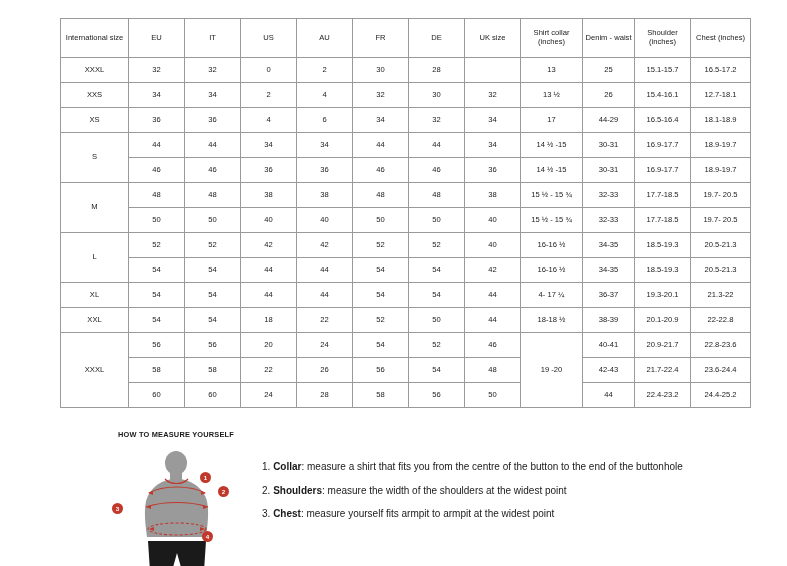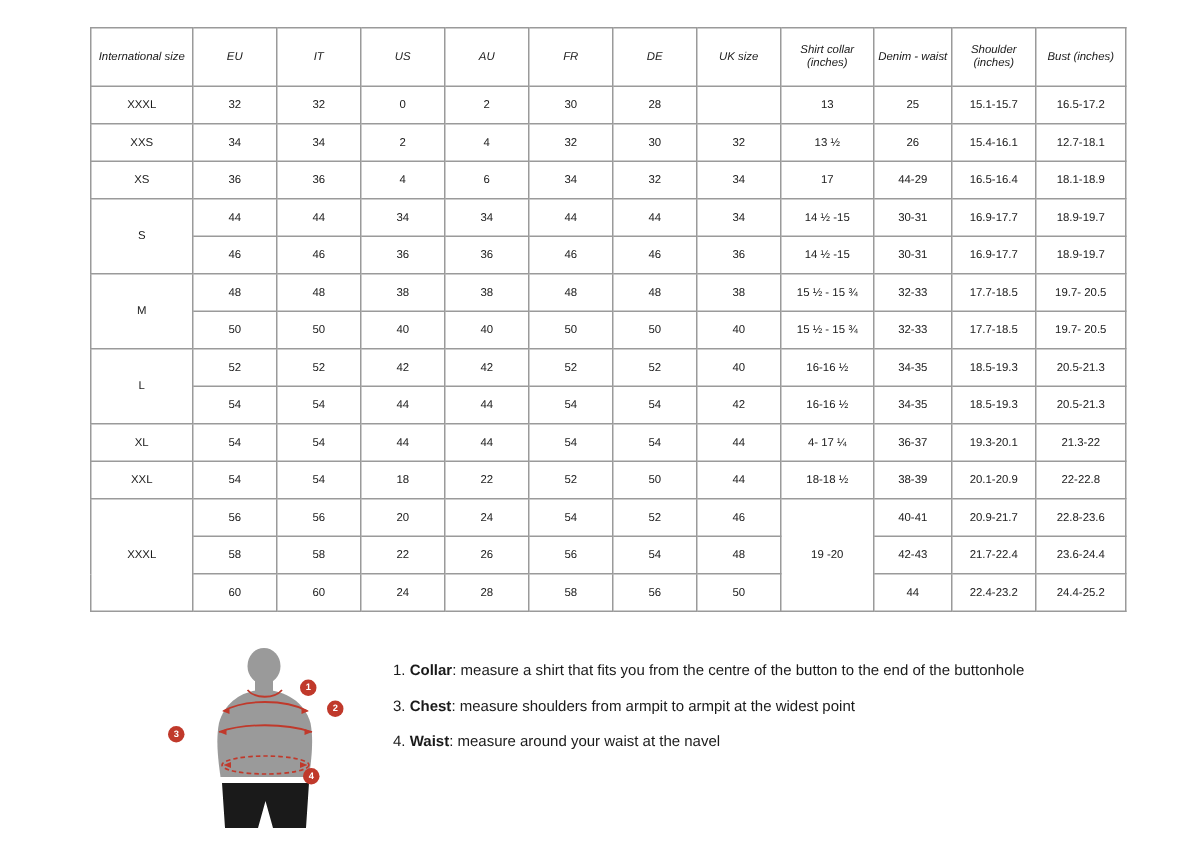--- a/index.html
+++ b/index.html
@@ -36,21 +36,20 @@
     text-align: center;
     vertical-align: middle;
     padding: 0;
     height: 24px;
     color: #1a1a1a;
     line-height: 1.15;
   }
   table.size-table thead th {
     height: 38px;
     font-size: 7.6px;
-    font-style: italic;
   }
   .col-intl { width: 68px; }
   .col-std  { width: 56px; }
   .col-uk   { width: 56px; }
   .col-collar { width: 62px; }
   .col-denim { width: 52px; }
   .col-shoulder { width: 56px; }
   .col-bust { width: 60px; }
 
   
@@ -131,21 +130,21 @@
           <th>EU</th>
           <th>IT</th>
           <th>US</th>
           <th>AU</th>
           <th>FR</th>
           <th>DE</th>
           <th>UK size</th>
           <th>Shirt collar (inches)</th>
           <th>Denim - waist</th>
           <th>Shoulder (inches)</th>
-          <th>Bust (inches)</th>
+          <th>Chest (inches)</th>
         </tr>
     </thead>
     <tbody>
         <tr>
           <td>XXXL</td>
           <td>32</td>
           <td>32</td>
           <td>0</td>
           <td>2</td>
           <td>30</td>
@@ -328,20 +327,21 @@
           <td>56</td>
           <td>50</td>
           <td>44</td>
           <td>22.4-23.2</td>
           <td>24.4-25.2</td>
         </tr>
       </tbody>
   </table>
 
   <div class="measure-block">
+    <div class="measure-title">HOW TO MEASURE YOURSELF</div>
     <div class="measure-body">
 
       <div class="figure-wrap">
         <svg class="figure" width="120" height="125" viewBox="0 0 120 125">
 
           <ellipse cx="58" cy="14" rx="11" ry="12" fill="#9a9a9a"></ellipse>
 
           <rect x="52" y="24" width="12" height="8" fill="#9a9a9a"></rect>
 
           <path d="M58 30 C 44 30, 32 38, 28 52 C 26 62, 27 74, 29 88 L 88 88 C 90 74, 91 62, 89 52 C 85 38, 72 30, 58 30 Z" fill="#9a9a9a"></path>
@@ -364,20 +364,20 @@
           <path d="M87 80 l-5 -2 l0 4 Z" fill="#c0392b"></path>
         </svg>
         <span class="num-badge" style="left:82px; top:23px;">1</span>
         <span class="num-badge" style="left:100px; top:37px;">2</span>
         <span class="num-badge" style="left:-6px; top:54px;">3</span>
         <span class="num-badge" style="left:84px; top:82px;">4</span>
       </div>
 
       <div class="steps">
           <div class="step"><span>1</span>. <b>Collar</b><span>: measure a shirt that fits you from the centre of the button to the end of the buttonhole</span></div>
-          <div class="step"><span>3</span>. <b>Chest</b><span>: measure shoulders from armpit to armpit at the widest point</span></div>
-          <div class="step"><span>4</span>. <b>Waist</b><span>: measure around your waist at the navel</span></div>
+          <div class="step"><span>2</span>. <b>Shoulders</b><span>: measure the width of the shoulders at the widest point</span></div>
+          <div class="step"><span>3</span>. <b>Chest</b><span>: measure yourself fits armpit to armpit at the widest point</span></div>
         </div>
 
     </div>
   </div>
 
 </div>
 
 </body></html>

